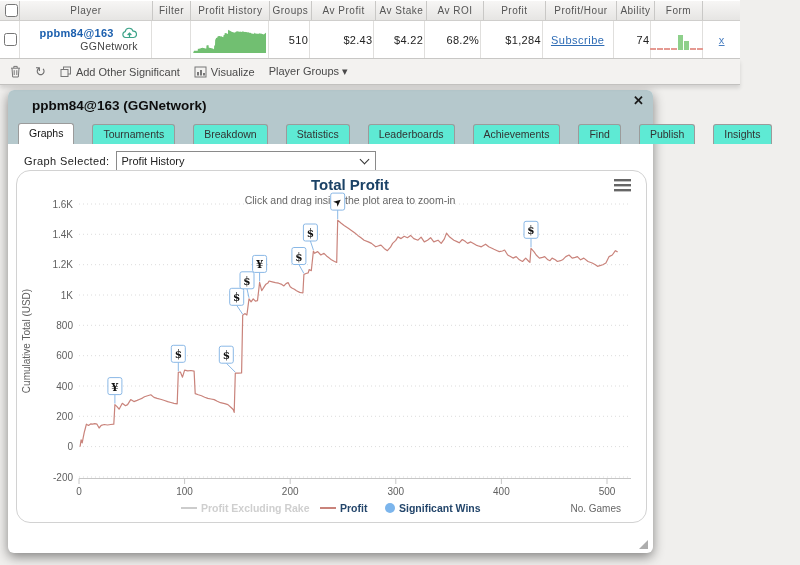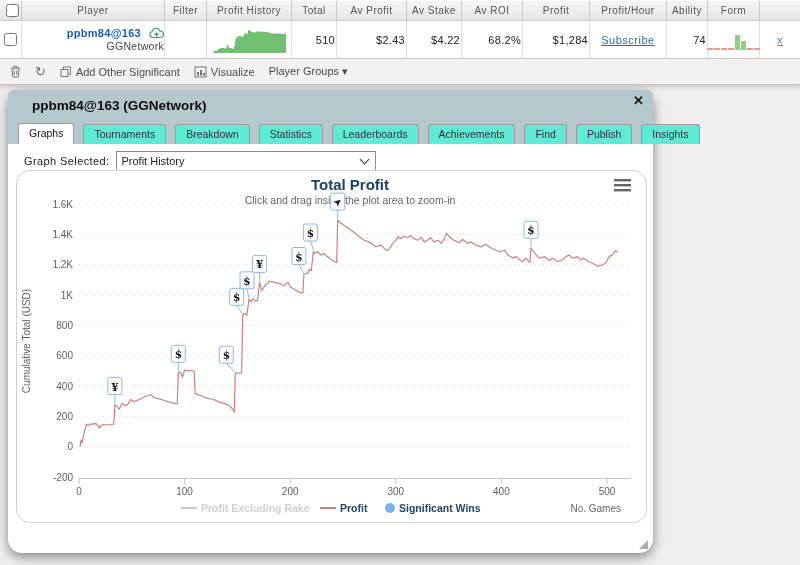--- a/index.html
+++ b/index.html
@@ -2,58 +2,58 @@
 <html><head>
 <meta charset="utf-8">
 <style>
   html,body{margin:0;padding:0;}
   body{
     width:800px;height:565px;position:relative;overflow:hidden;
     background:#f0efed;font-family:"Liberation Sans",sans-serif;
     -webkit-font-smoothing:antialiased;
   }
   
-  .table-wrap{position:absolute;top:0;left:0;width:800px;background:#fff;border-radius:31px;}
+  .table-wrap{position:absolute;top:0;left:0;width:740px;background:#fff;border-radius:31px;}
   .thead{display:flex;height:19px;background:linear-gradient(#f7f6f5,#e6e5e3);
          border-top:1px solid #fff;border-bottom:1px solid #cfcecc;}
   .th{font-size:10px;color:#555;letter-spacing:.5px;display:flex;align-items:center;
       justify-content:center;border-right:1px solid #c9c8c6;box-sizing:border-box;white-space:nowrap;overflow:hidden;}
   .trow{display:flex;height:37px;background:#fff;border-bottom:1px solid #c9c8c6;}
   .td{border-right:1px solid #e0dfdd;box-sizing:border-box;display:flex;align-items:center;
       font-size:11px;color:#222;letter-spacing:.3px;}
   .num{justify-content:flex-end;padding-right:1px;}
   .ctr{justify-content:center;}
   .c0{width:22px}.c1{width:143px}.c2{width:42px}.c3{width:85px}.c4{width:45px}
   .c5{width:70px}.c6{width:55px}.c7{width:61px}.c8{width:67px}.c9{width:77px}
   .c10{width:41px}.c11{width:52px}.c12{width:40px;border-right:none}
   .chk{width:13px;height:13px;margin:0 0 0 4px;}
-  .player-cell{flex-direction:column;align-items:flex-end;justify-content:center;padding-left:5px;}
+  .player-cell{flex-direction:column;align-items:center;justify-content:center;padding-left:5px;}
   .pname{font-weight:bold;color:#1b5fae;font-size:11px;display:flex;align-items:center;gap:8px;cursor:pointer;}
   .pnet{font-size:10.5px;color:#444;margin-top:1px;margin-left:42px;}
   .bluelink{color:#2e6cb5;text-decoration:underline;cursor:pointer;letter-spacing:.5px;}
   .xlink{color:#4a7fc1;text-decoration:underline;cursor:pointer;font-size:11px;}
   .spark{width:77px;height:30px;margin:0 auto;display:block;}
   .formchart{display:flex;align-items:flex-end;gap:1px;height:20px;margin:0 auto;}
   .formchart .dash{width:6px;height:2px;background:#e59a92;}
   .formchart .bar{width:5px;background:#8ed08b;}
   
   .toolbar{display:flex;align-items:center;height:25px;background:#f3f2f0;
            border-bottom:1px solid #c2c1bf;box-shadow:0 3px 4px rgba(0,0,0,.12);
            font-size:11px;color:#4a4a4a;padding-left:10px;position:relative;z-index:1;}
   .tool{display:flex;align-items:center;gap:4px;margin-right:14px;cursor:pointer;white-space:nowrap;}
   .tool svg{display:block;}
   .refresh-glyph{font-size:13px;color:#707070;line-height:1;}
   
-  .popup{position:absolute;left:8px;top:90px;width:645px;height:463px;border-radius:14px;
+  .popup{position:absolute;left:8px;top:90px;width:645px;height:463px;border-radius:6px;
          background:#fff;box-shadow:0 4px 12px rgba(0,0,0,.45);}
   .p-head{height:32px;background:#b5c8cc;border-radius:6px 6px 0 0;position:relative;}
   .p-title{position:absolute;left:24px;top:8px;font-size:13.5px;font-weight:bold;color:#0d0d0d;}
   .p-close{position:absolute;right:9px;top:3px;font-size:13px;font-weight:bold;color:#1a1a1a;cursor:pointer;}
   .p-tabs{position:absolute;top:32px;left:0;width:100%;height:22px;background:#b5c8cc;
-          display:flex;align-items:flex-end;padding-left:10px;box-sizing:border-box;gap:9px;}
+          display:flex;align-items:flex-end;padding-left:10px;box-sizing:border-box;gap:18px;}
   .tab{font-size:10.5px;color:#333;background:#5eead4;border:1px solid #9b9b9b;border-bottom:none;
        border-radius:3px 3px 0 0;padding:3px 10px 4px;cursor:pointer;white-space:nowrap;}
   .tab.active{background:#fff;padding-bottom:5px;color:#111;}
   .gs-row{position:absolute;top:61px;left:16px;display:flex;align-items:center;font-size:11px;color:#222;}
   .gs-label{letter-spacing:.4px;margin-right:6px;}
   .select{width:246px;height:18px;border:1px solid #8a8a8a;background:#fff;display:flex;
           align-items:center;justify-content:space-between;padding:0 7px 0 5px;cursor:pointer;box-sizing:content-box;}
   .chev{width:6px;height:6px;border-right:1.6px solid #333;border-bottom:1.6px solid #333;
         transform:rotate(45deg);margin-top:-3px;}
   .chart-box{position:absolute;left:8px;top:80px;width:629px;height:351px;border:1px solid #d2d2d2;
@@ -67,21 +67,21 @@
 
 <div class="table-wrap">
   <div class="thead">
     <div class="th c0">
       <input type="checkbox" class="chk" style="">
     </div>
 
   <div class="th c1">Player</div>
       <div class="th c2">Filter</div>
       <div class="th c3">Profit History</div>
-      <div class="th c4">Total</div>
+      <div class="th c4">Groups</div>
       <div class="th c5">Av Profit</div>
       <div class="th c6">Av Stake</div>
       <div class="th c7">Av ROI</div>
       <div class="th c8">Profit</div>
       <div class="th c9">Profit/Hour</div>
       <div class="th c10">Ability</div>
       <div class="th c11">Form</div>
       <div class="th c12"></div>
     </div>
 

